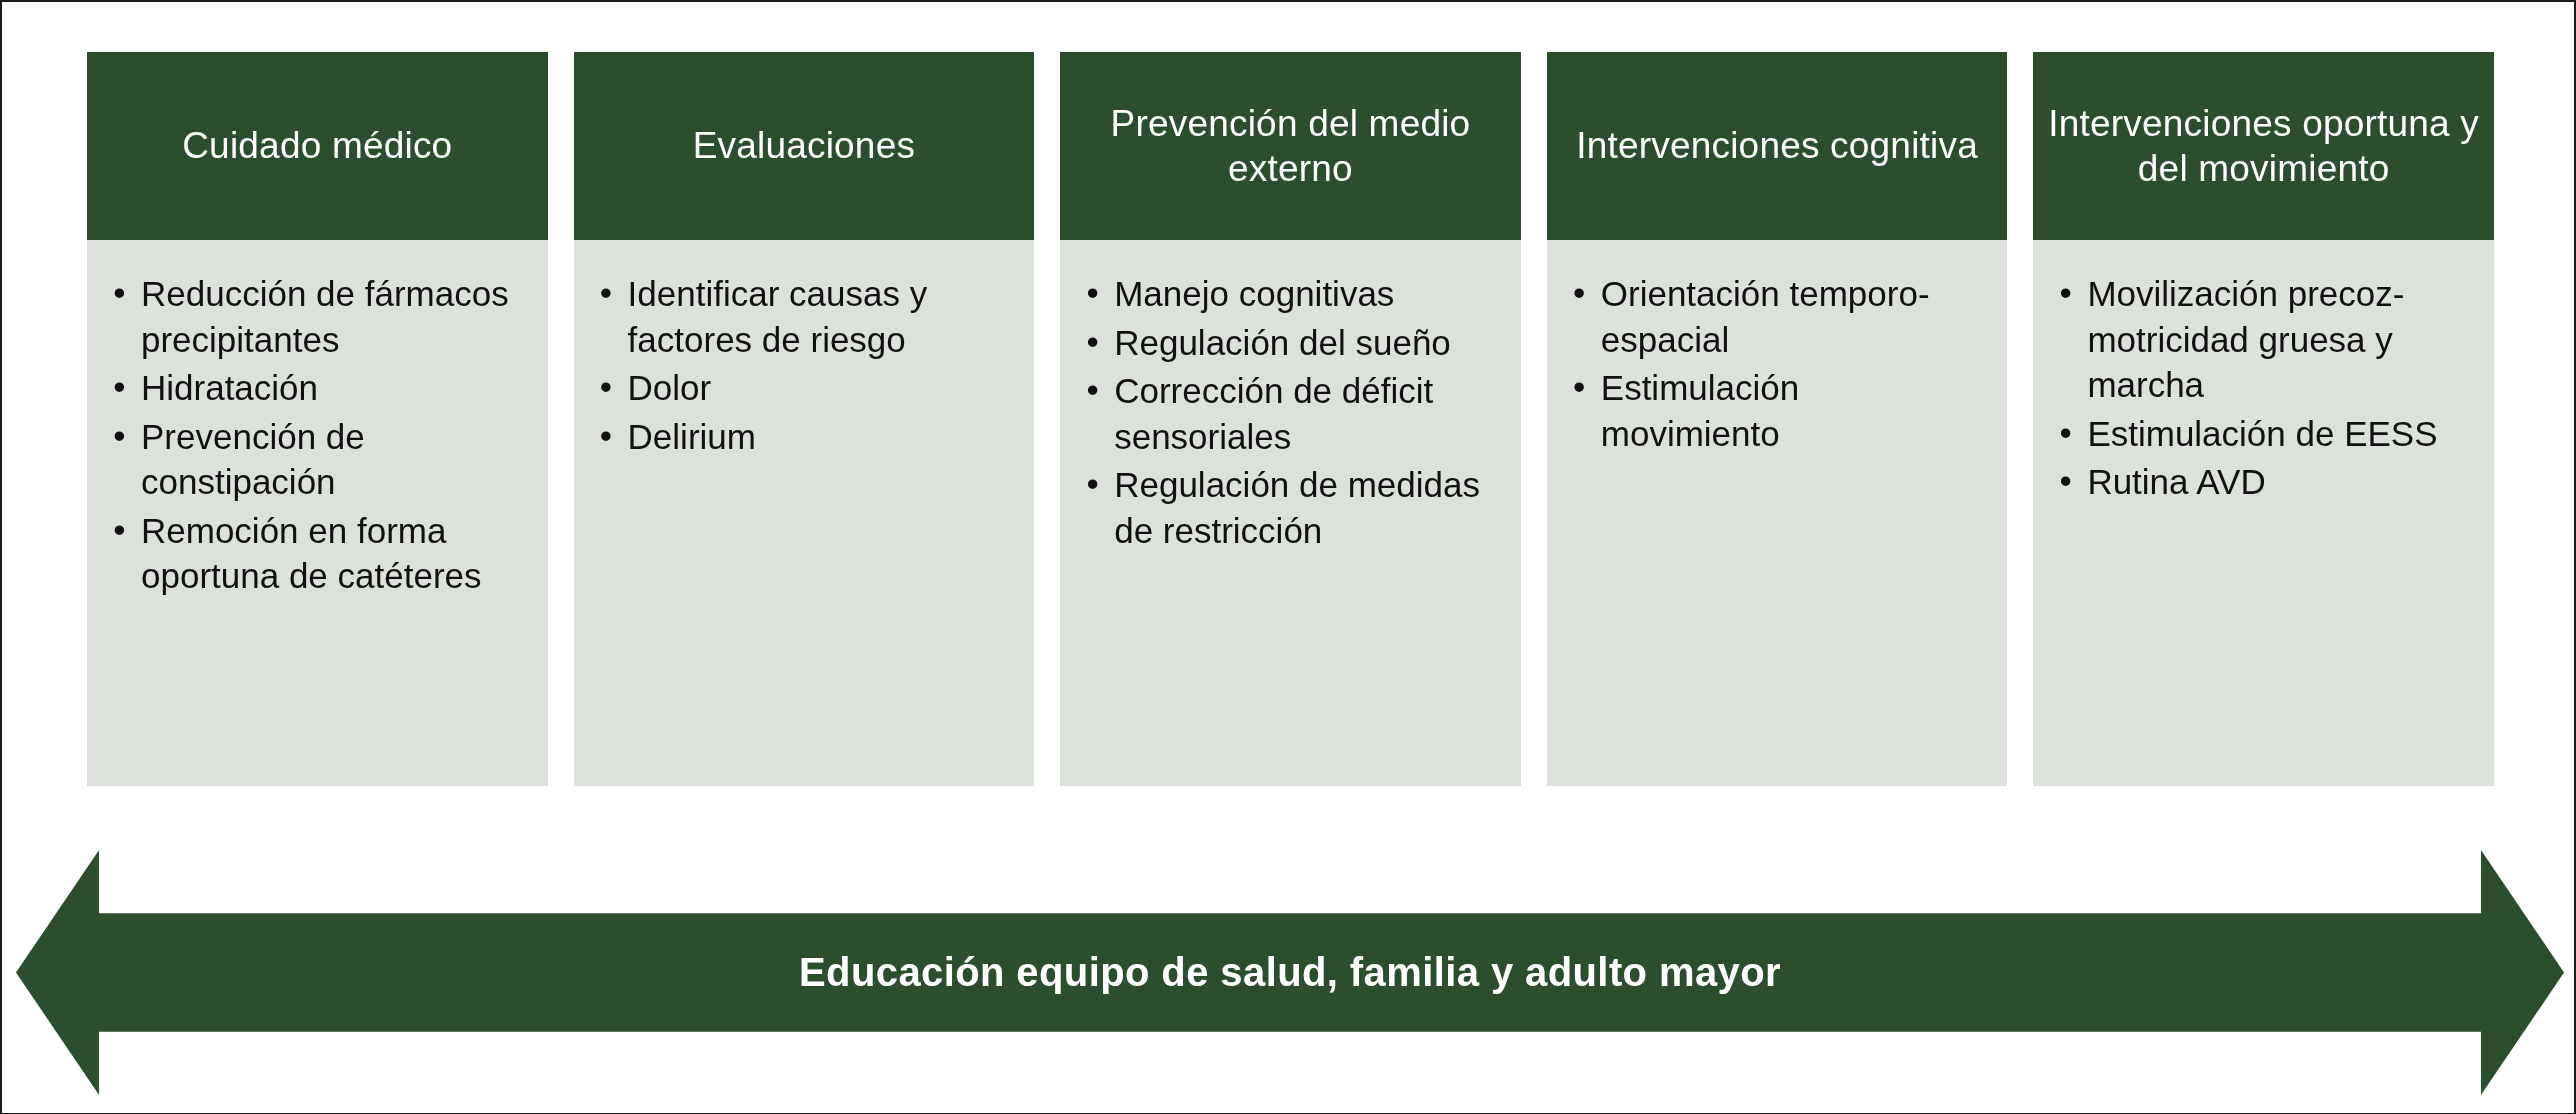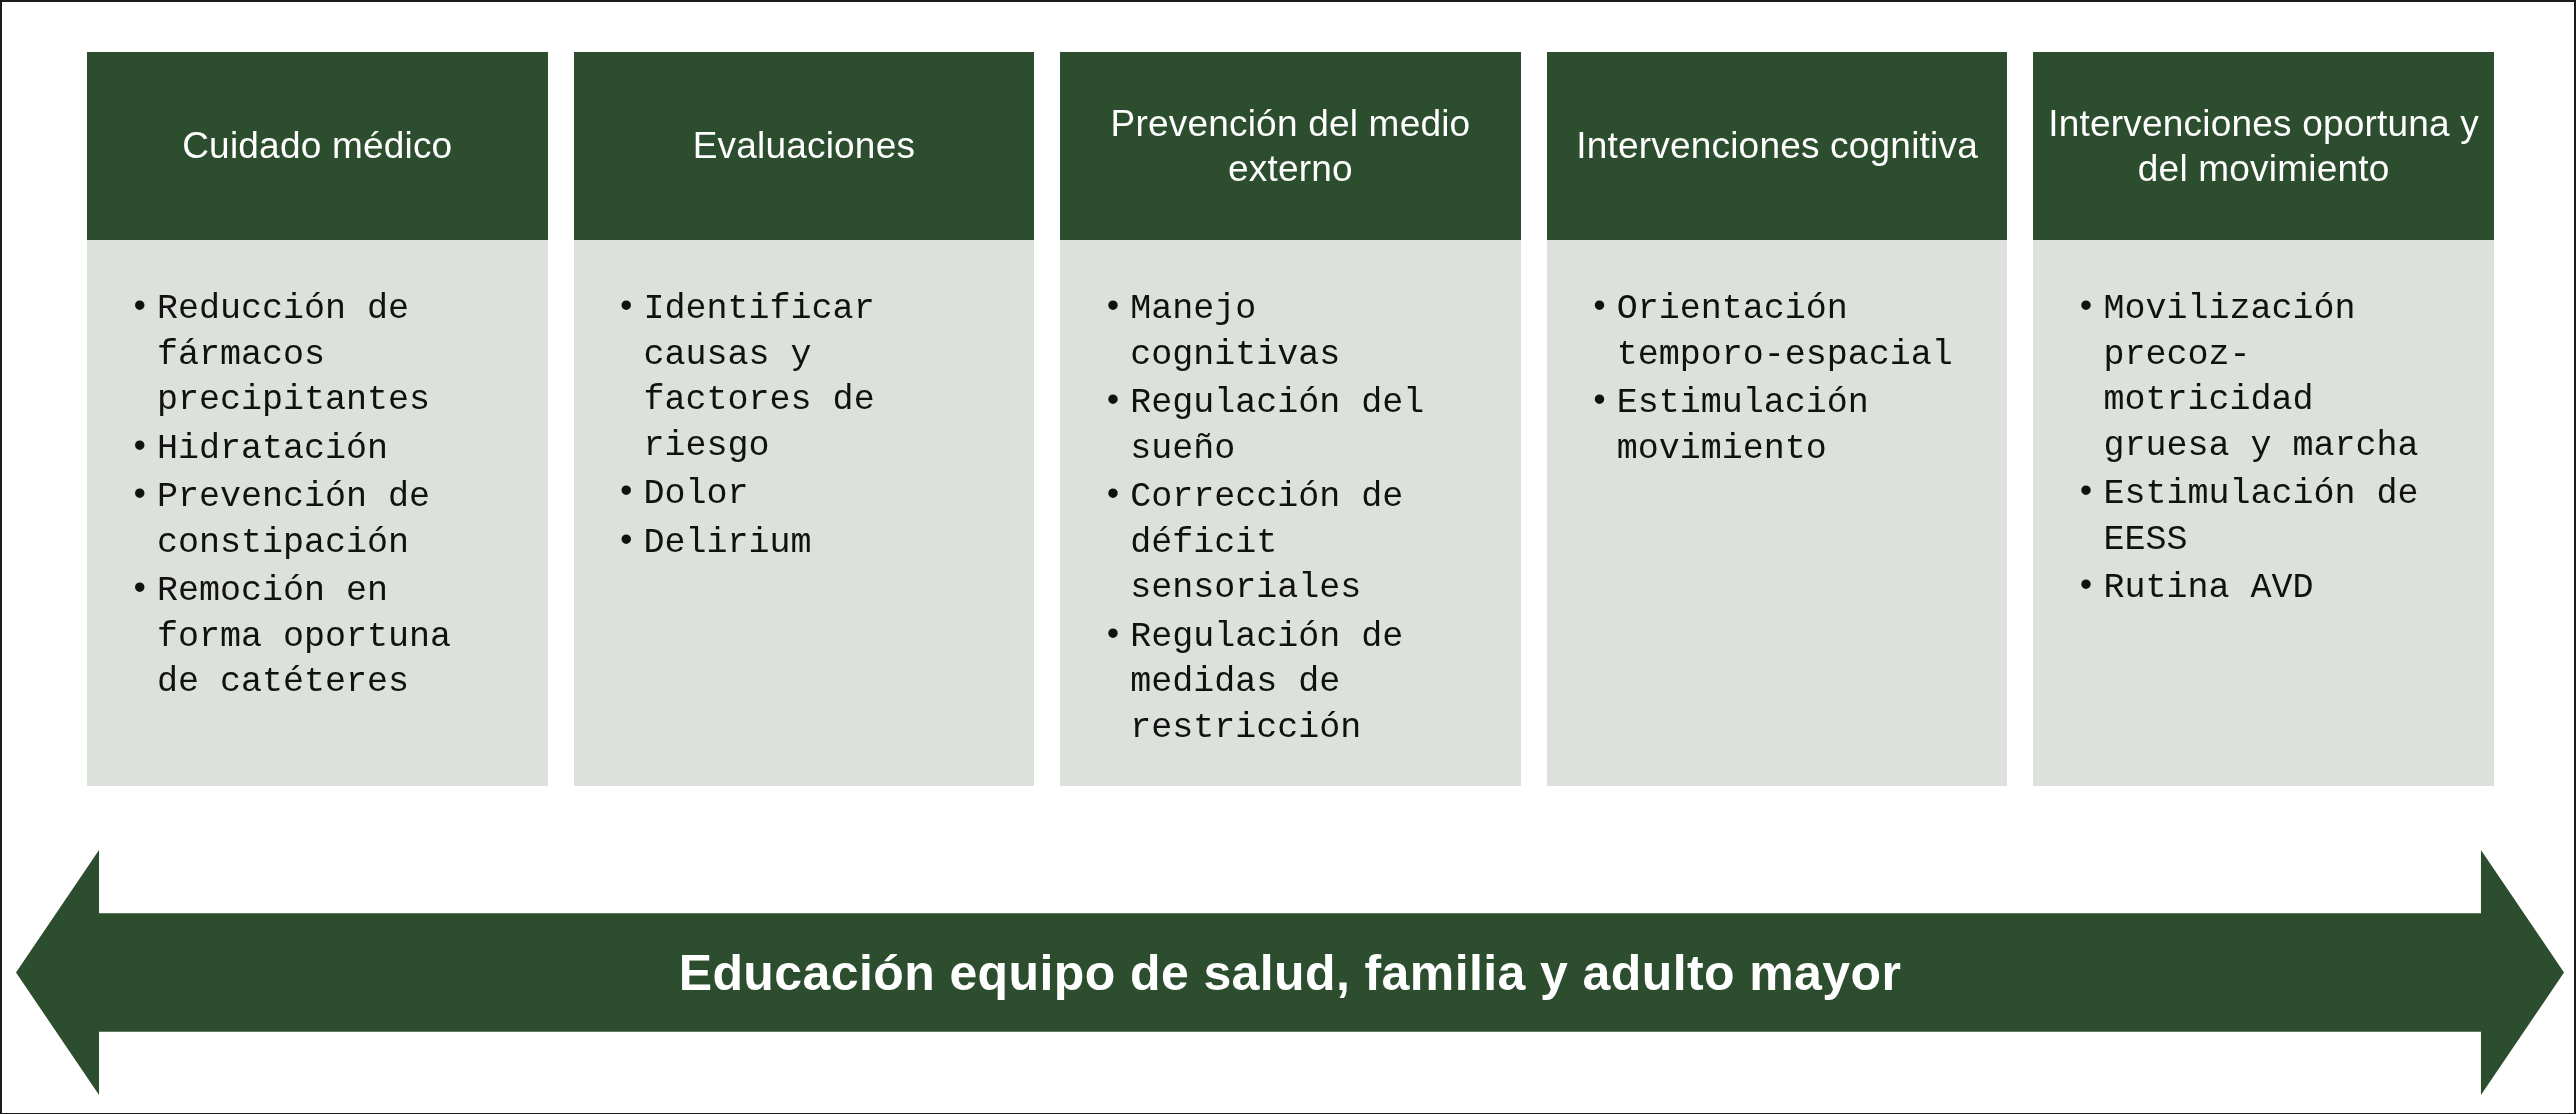--- a/index.html
+++ b/index.html
@@ -60,23 +60,22 @@
 
   .col-body {
     flex: 1 1 auto;
     background: #dde1db;
     padding: 31px 20px 15.4px 20px;
     box-sizing: border-box;
   }
 
   ul.bullets {
     list-style: none;
-    margin: 16px;
+    margin: 0;
     padding: 0;
-    font-family: Liberation Mono, monospace;
   }
 
   ul.bullets li {
     position: relative;
     padding-left: 34px;
     margin: 0 0 3.1px 0;
     font-size: 35px;
     line-height: 1.30;
     color: #111111;
     font-weight: 400;
@@ -112,21 +111,21 @@
   #banner-label {
     position: absolute;
     left: 0;
     top: 0;
     width: 100%;
     height: 100%;
     display: flex;
     align-items: center;
     justify-content: center;
     color: #ffffff;
-    font-size: 50px;
+    font-size: 40px;
     font-weight: bold;
     letter-spacing: 0.4px;
     text-align: center;
     pointer-events: none;
   }
 </style>
 </head>
 <body>
 
 <div id="canvas">

